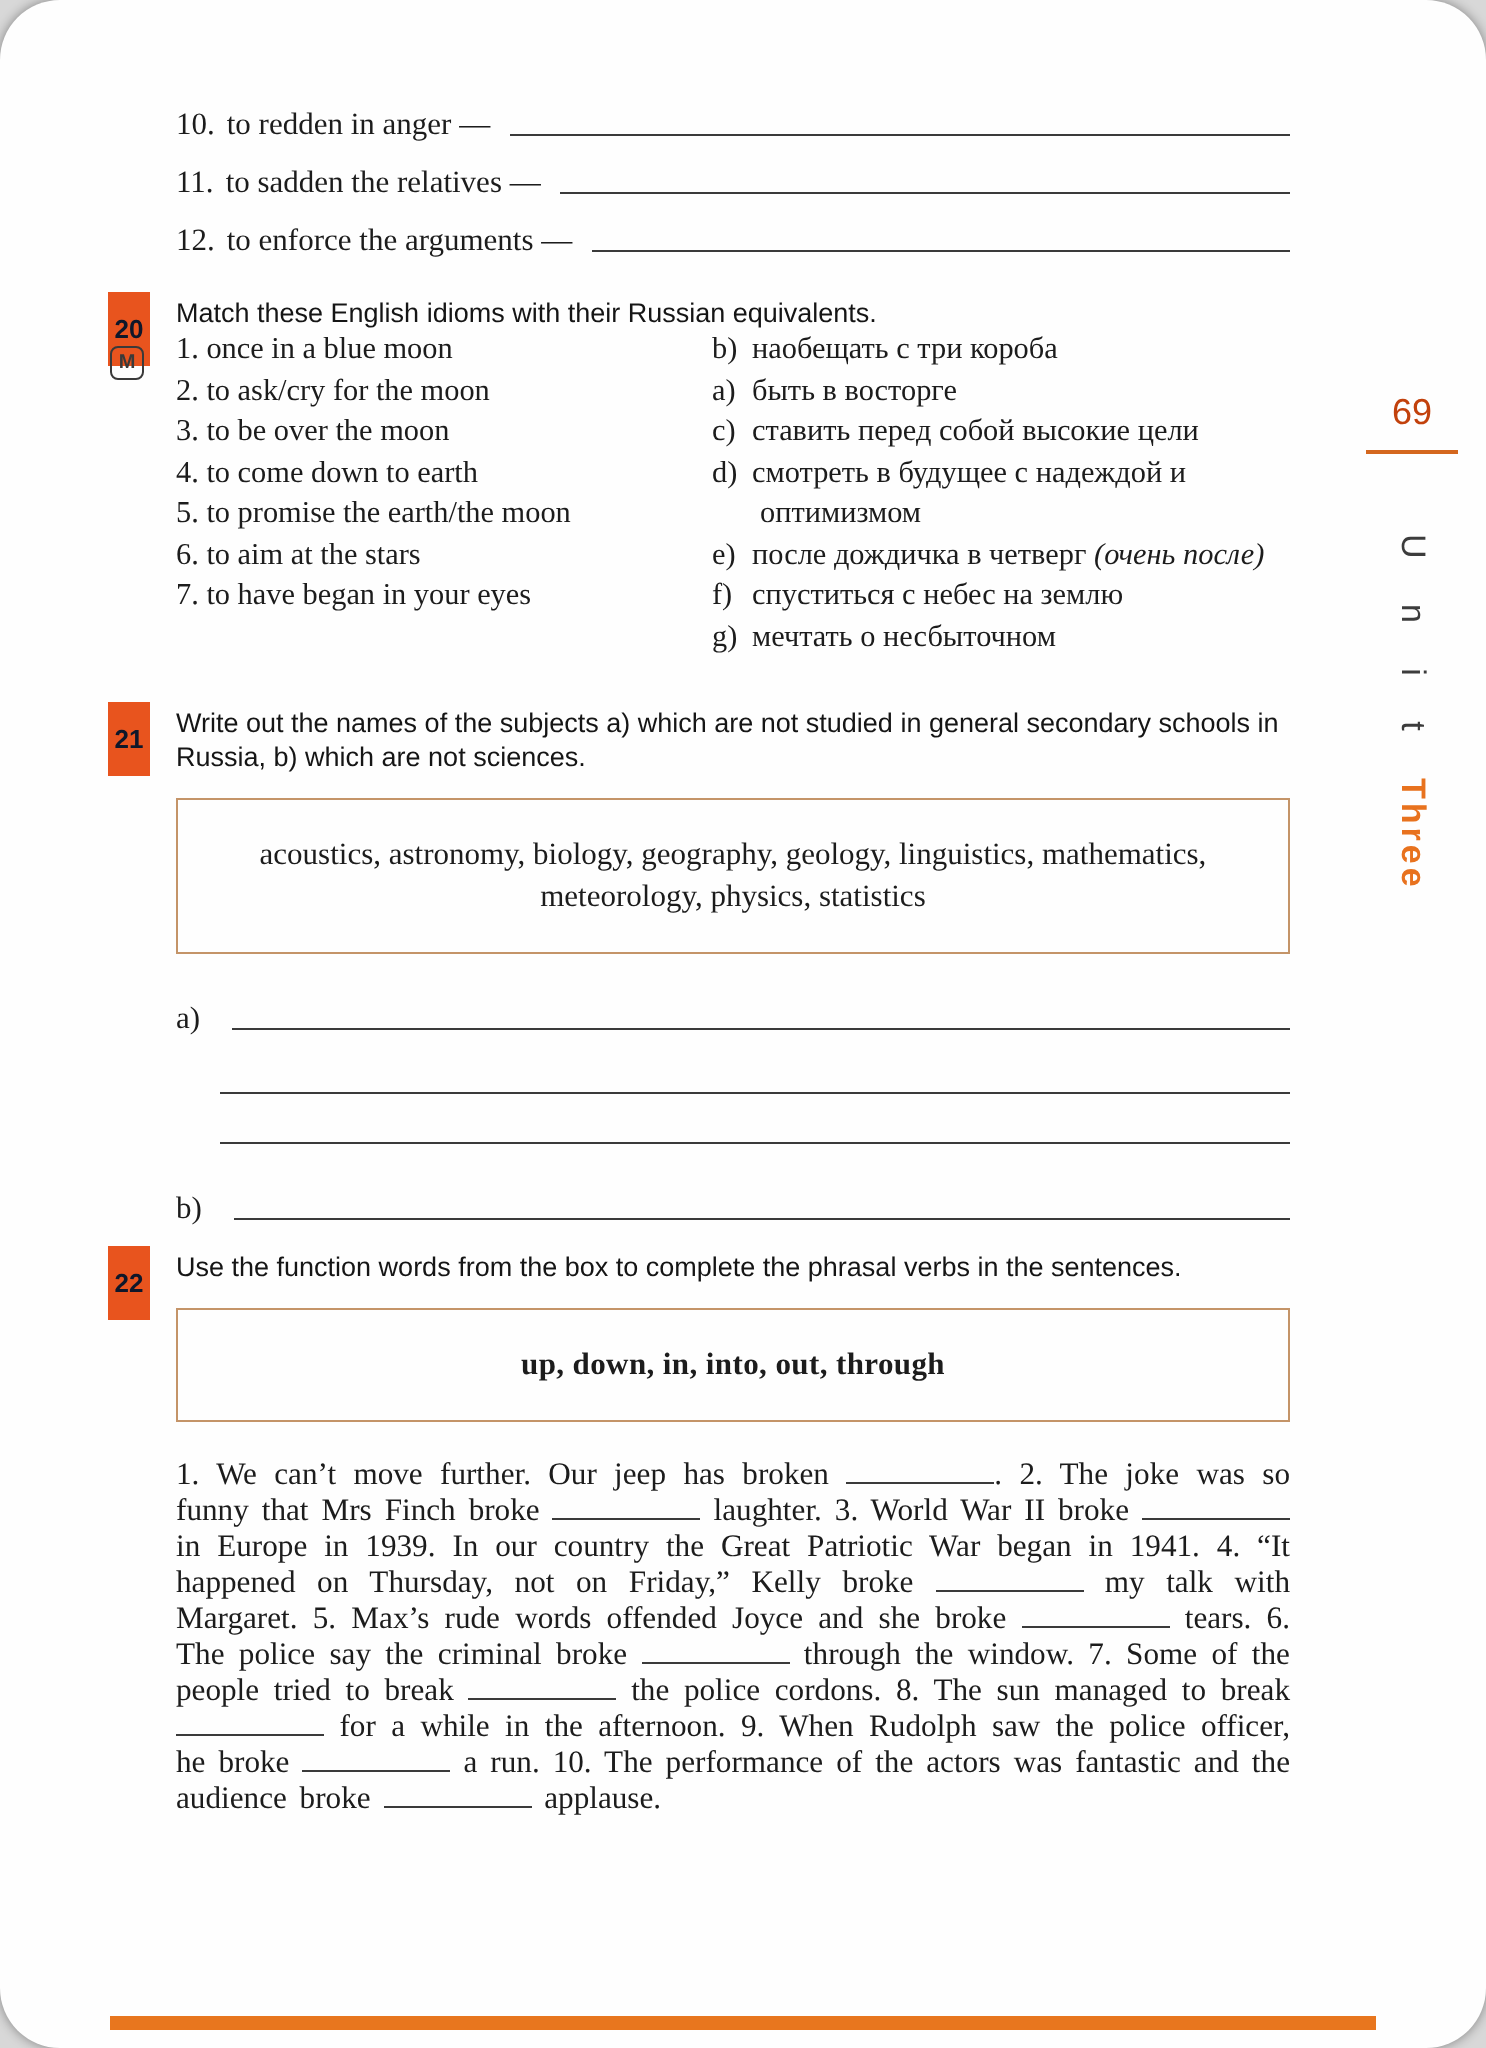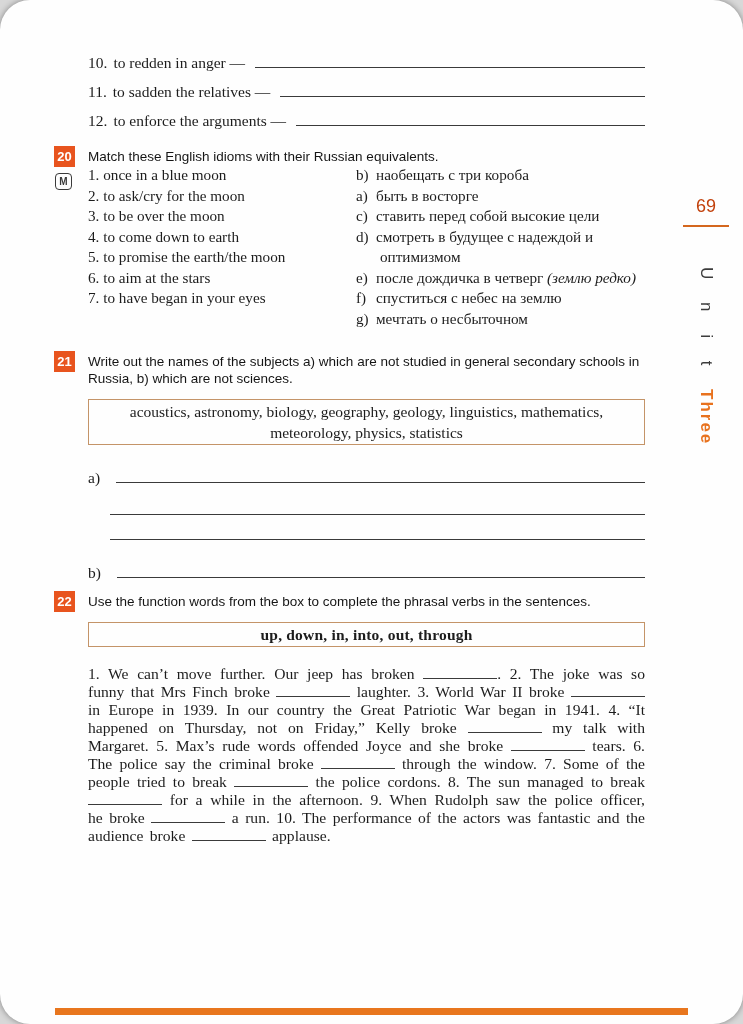--- a/index.html
+++ b/index.html
@@ -20,21 +20,21 @@
   
   .fill-row{display:flex;align-items:flex-end;font-size:15.5px;margin-bottom:11px;}
   .fill-row .num{display:inline-block;margin-right:6px;white-space:nowrap;}
   .fill-line{flex:1;border-bottom:1.2px solid #3a3a3a;margin:0 0 4px 10px;height:0;}
   .plain-line{border-bottom:1.2px solid #3a3a3a;height:0;margin:0 0 24px 22px;}
 
   
   .exercise{position:relative;margin-top:0;}
   .badge{
     position:absolute;left:-34px;top:-2px;
-    width:21px;height:21px;background:#e8541e;color:#ffffff;
+    width:21px;height:37px;background:#e8541e;color:#0f172a;
     font-family:"Liberation Sans", sans-serif;font-weight:bold;font-size:13px;
     display:flex;align-items:center;justify-content:center;
   }
   .audio-icon{
     position:absolute;left:-33px;top:25px;
     width:15px;height:15px;border:1.5px solid #3a3a3a;border-radius:4px;
     font-family:"Liberation Sans", sans-serif;font-size:10px;font-weight:bold;color:#3a3a3a;
     display:flex;align-items:center;justify-content:center;
   }
 
@@ -43,21 +43,21 @@
   .col-left{width:268px;}
   .col-right{flex:1;}
   .idiom{white-space:nowrap;}
   .equiv{padding-left:24px;text-indent:-24px;}
   .equiv .letter{display:inline-block;width:20px;text-indent:0;}
   .italic{font-style:italic;}
 
   
   .word-box{
     border:1px solid #c49468;
-    margin-top:12px;padding:1px 26px;
+    margin-top:12px;padding:17px 26px;
     text-align:center;font-size:15.5px;line-height:21px;
   }
   .word-box.bold{font-weight:bold;letter-spacing:.2px;}
 
   
   .fillpara{
     margin:18px 0 0 0;
     font-size:15.6px;line-height:18px;
     text-align:justify;word-spacing:2.5px;
   }
@@ -124,21 +124,21 @@
           <div class="idiom"><span>4.</span> <span>to come down to earth</span></div>
           <div class="idiom"><span>5.</span> <span>to promise the earth/the moon</span></div>
           <div class="idiom"><span>6.</span> <span>to aim at the stars</span></div>
           <div class="idiom"><span>7.</span> <span>to have began in your eyes</span></div>
         </div>
         <div class="col-right">
           <div class="equiv"><span class="letter">b)</span><span>наобещать с три короба</span></div>
           <div class="equiv"><span class="letter">a)</span><span>быть в восторге</span></div>
           <div class="equiv"><span class="letter">c)</span><span>ставить перед собой высокие цели</span></div>
           <div class="equiv"><span class="letter">d)</span><span>смотреть в будущее с надеждой и оптимизмом</span></div>
-          <div class="equiv"><span class="letter">e)</span><span>после дождичка в четверг </span><span class="italic">(землю редко)</span></div>
+          <div class="equiv"><span class="letter">e)</span><span>после дождичка в четверг </span><span class="italic">(очень после)</span></div>
           <div class="equiv"><span class="letter">f)</span><span>спуститься с небес на землю</span></div>
           <div class="equiv"><span class="letter">g)</span><span>мечтать о несбыточном</span></div>
         </div>
       </div>
     </div>
 
     <div class="exercise" style="margin-top:24px;">
       <div class="badge">21</div>
       <div class="sans instr-wrap">Write out the names of the subjects a) which are not studied in general secondary schools in Russia, b) which are not sciences.</div>
 

